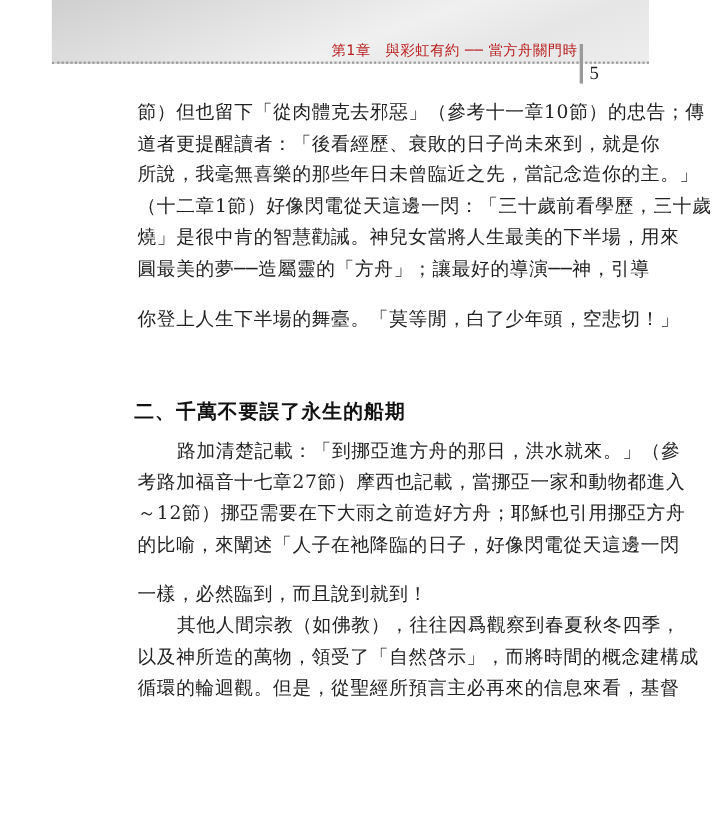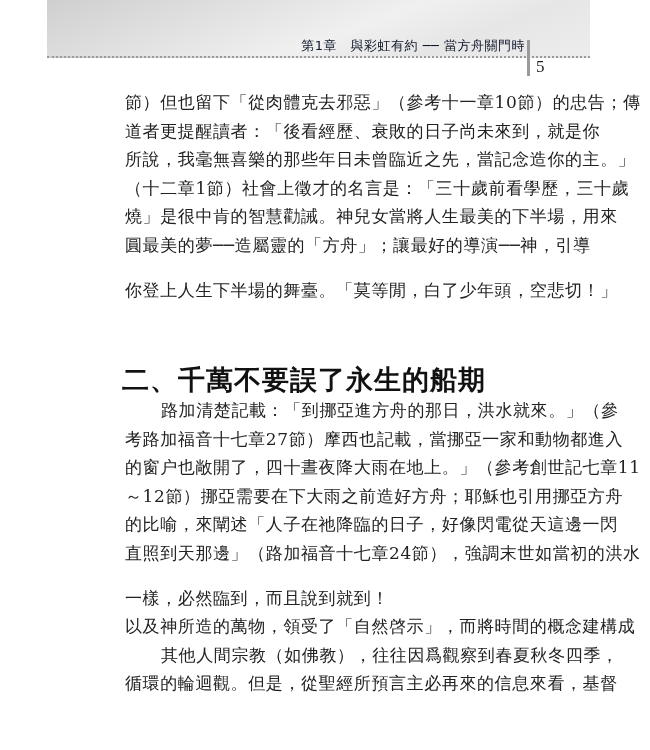--- a/index.html
+++ b/index.html
@@ -2,57 +2,55 @@
 <html><head>
 <meta charset="utf-8">
 <style>
   html, body { margin:0; padding:0; background:#ffffff; }
   body { width:650px; height:750px; position:relative; overflow:hidden;
          font-family:"DejaVu Serif","Liberation Serif",serif; color:#222; }
   .banner { position:absolute; left:47px; top:0; width:543px; height:56px;
             background:linear-gradient(160deg,#cfcfcf 0%,#e4e4e4 35%,#f0f0f0 55%,#e6e6e6 75%,#ededed 100%);
             border-bottom:2px dotted #9a9a9a; }
   .running-head { position:absolute; right:125px; top:37px; font-family:"DejaVu Sans","Liberation Sans",sans-serif;
-                  font-size:13px; color:#0f172a; white-space:nowrap; letter-spacing:0.5px; }
+                  font-size:13px; color:#b91c1c; white-space:nowrap; letter-spacing:0.5px; }
   .vbar { position:absolute; left:527px; top:40px; width:3px; height:36px; background:#9a9a9a; }
   .page-num { position:absolute; left:536px; top:57px; font-size:17px; color:#222;
               font-family:"Liberation Serif","DejaVu Serif",serif; }
   .text-block { position:absolute; left:125px; top:88px; width:402px; }
   .line { height:28.6px; line-height:28.6px; font-size:17px; white-space:nowrap;
           text-align:justify; text-align-last:justify; letter-spacing:0.6px; }
   .line.last { text-align-last:left;margin-top:16px; }
   .line.indent { padding-left:36px; }
-  .heading { position:absolute; left:122px; top:362px; font-size:27px; font-weight:bold;
+  .heading { position:absolute; left:122px; top:362px; font-size:18px; font-weight:bold;
              letter-spacing:1px; white-space:nowrap; color:#111; }
   .block2 { top:396px; }
 </style>
 </head>
 <body>
 
 <div class="banner"></div>
 <div class="running-head">第1章　與彩虹有約 ── 當方舟關門時</div>
 <div class="vbar"></div>
 <div class="page-num">5</div>
 
 <div class="text-block">
   <div class="line">節）但也留下「從肉體克去邪惡」（參考十一章10節）的忠告；傳</div>
   <div class="line">道者更提醒讀者：「後看經歷、衰敗的日子尚未來到，就是你</div>
   <div class="line">所說，我毫無喜樂的那些年日未曾臨近之先，當記念造你的主。」</div>
-  <div class="line">（十二章1節）社會上徵才的名言是：「三十歲前看學歷，三十歲</div>
+  <div class="line">（十二章1節）好像閃電從天這邊一閃：「三十歲前看學歷，三十歲</div>
   <div class="line">燒」是很中肯的智慧勸誡。神兒女當將人生最美的下半場，用來</div>
   <div class="line">圓最美的夢──造屬靈的「方舟」；讓最好的導演──神，引導</div>
   <div class="line last">你登上人生下半場的舞臺。「莫等閒，白了少年頭，空悲切！」</div>
 </div>
 
 <div class="heading">二、千萬不要誤了永生的船期</div>
 
 <div class="text-block block2">
   <div class="line indent">路加清楚記載：「到挪亞進方舟的那日，洪水就來。」（參</div>
   <div class="line">考路加福音十七章27節）摩西也記載，當挪亞一家和動物都進入</div>
-  <div class="line">的窗户也敞開了，四十晝夜降大雨在地上。」（參考創世記七章11</div>
   <div class="line">～12節）挪亞需要在下大雨之前造好方舟；耶穌也引用挪亞方舟</div>
   <div class="line">的比喻，來闡述「人子在祂降臨的日子，好像閃電從天這邊一閃</div>
-  <div class="line">直照到天那邊」（路加福音十七章24節），強調末世如當初的洪水</div>
   <div class="line last">一樣，必然臨到，而且說到就到！</div>
+  <div class="line indent">其他人間宗教（如佛教），往往因爲觀察到春夏秋冬四季，</div>
   <div class="line">以及神所造的萬物，領受了「自然啓示」，而將時間的概念建構成</div>
-  <div class="line indent">其他人間宗教（如佛教），往往因爲觀察到春夏秋冬四季，</div>
   <div class="line">循環的輪迴觀。但是，從聖經所預言主必再來的信息來看，基督</div>
 </div>
 
 </body></html>

